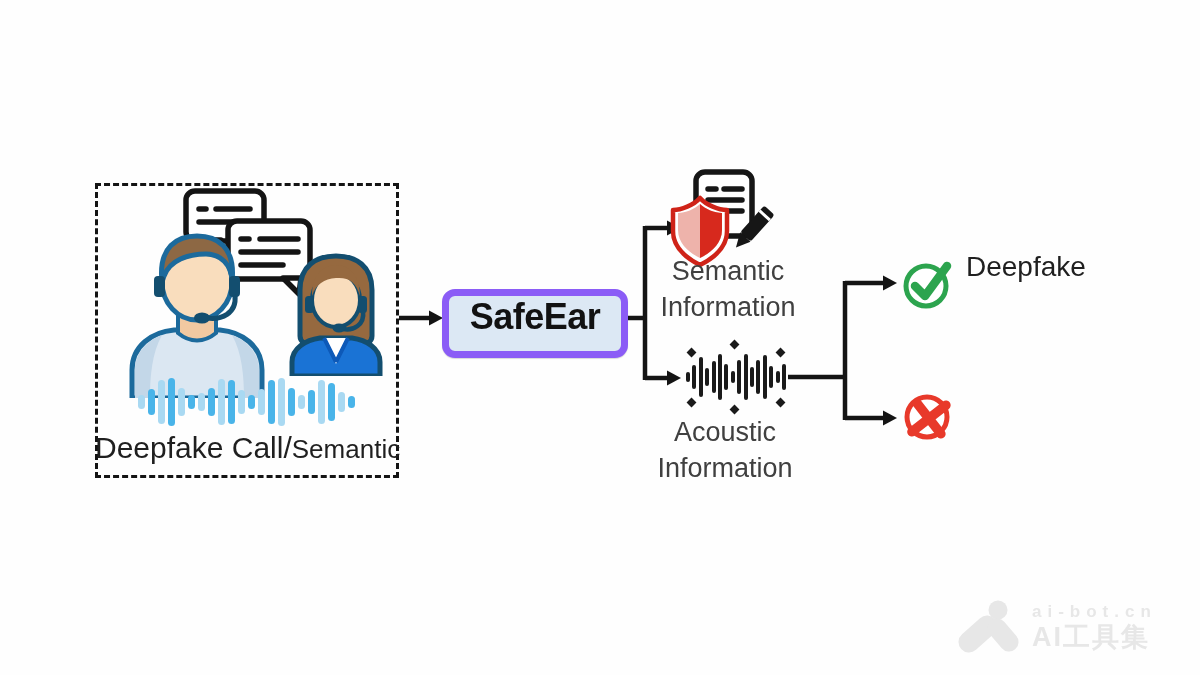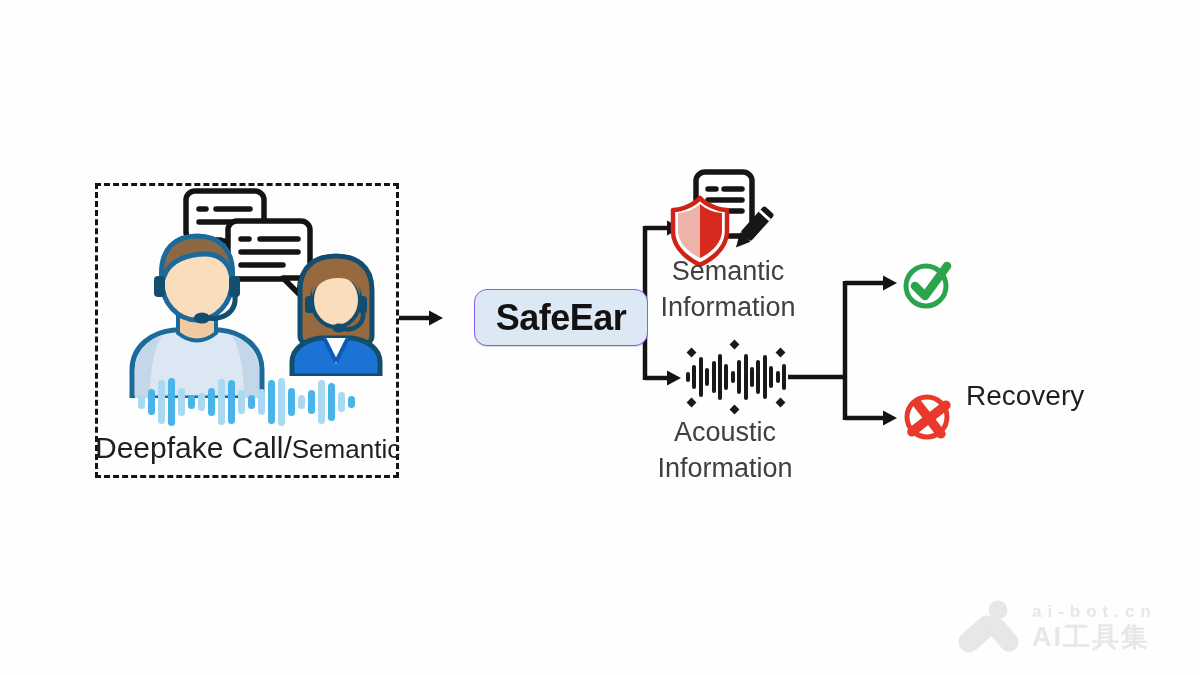--- a/index.html
+++ b/index.html
@@ -17,22 +17,22 @@
   .wave-call{left:138px;top:376px;width:218px;height:52px;gap:3px;}
   .wave-acoustic{left:686px;top:345px;width:100px;height:64px;gap:2.4px;justify-content:center;}
 
   .diamond{position:absolute;width:7px;height:7px;background:#1a1a1a;transform:rotate(45deg);}
 
   .source-label{left:95px;top:431px;width:302px;text-align:center;color:#1f1f1f;white-space:nowrap;}
   .source-label .big{font-size:30px;}
   .source-label .small{font-size:26px;}
 
   .safeear-node{left:442px;top:289px;width:172px;height:55px;background:#dce8f4;
-    border:1px solid #8b5cf6;border-radius:13px;display:flex;align-items:center;justify-content:center;
-    box-shadow:0 1px 1px rgba(0,0,0,0.15);margin-left:32px;}
+    border:7px solid #8b5cf6;border-radius:13px;display:flex;align-items:flex-start;justify-content:center;
+    box-shadow:0 1px 1px rgba(0,0,0,0.15);}
   .safeear-node .lbl{font-size:36px;font-weight:700;color:#121212;letter-spacing:-0.5px;}
 
   .node-label{color:#404040;font-size:27px;line-height:36px;text-align:center;}
   .semantic-label{left:618px;top:253px;width:220px;}
   .acoustic-label{left:615px;top:414px;width:220px;}
 
   .result-label{color:#1f1f1f;font-size:28px;line-height:35px;text-align:left;}
   .deepfake-label{left:966px;top:249px;width:200px;}
   .recovery-label{left:966px;top:378px;width:200px;}
 
@@ -206,33 +206,33 @@
   </div>
 
   <div class="abs icon-check">
     <svg width="56" height="56" viewBox="0 0 56 56">
       <circle cx="25" cy="31" r="20" fill="#ffffff" stroke="#2ca44e" stroke-width="5"></circle>
       <path d="M14,31 L24,41 L46,11" stroke="#2ca44e" stroke-width="8.5" fill="none" stroke-linecap="round" stroke-linejoin="round"></path>
     </svg>
   </div>
 
   <div class="abs result-label deepfake-label">
+    <div>Deepfake</div>
   </div>
 
   <div class="abs icon-cross">
     <svg width="56" height="56" viewBox="0 0 56 56">
       <circle cx="26" cy="29" r="20" fill="#ffffff" stroke="#e8392a" stroke-width="5"></circle>
       <g transform="rotate(8 28 30)">
         <path d="M14,17 L42,44 M43,15 L13,46" stroke="#e8392a" stroke-width="9.5" stroke-linecap="round" fill="none"></path>
       </g>
     </svg>
   </div>
 
   <div class="abs result-label recovery-label">
-    <div>Recovery</div>
   </div>
 
   <div class="abs watermark">
     <svg width="64" height="54" viewBox="0 0 64 54">
       <circle cx="42" cy="10" r="9.5" fill="#e7e7e7"></circle>
       <line x1="13" y1="42" x2="31" y2="26" stroke="#e7e7e7" stroke-width="21" stroke-linecap="round"></line>
       <line x1="41" y1="28" x2="53" y2="42" stroke="#e7e7e7" stroke-width="19" stroke-linecap="round"></line>
     </svg>
     <div class="wm-texts">
       <span class="wm-line1">ai-bot.cn</span>

